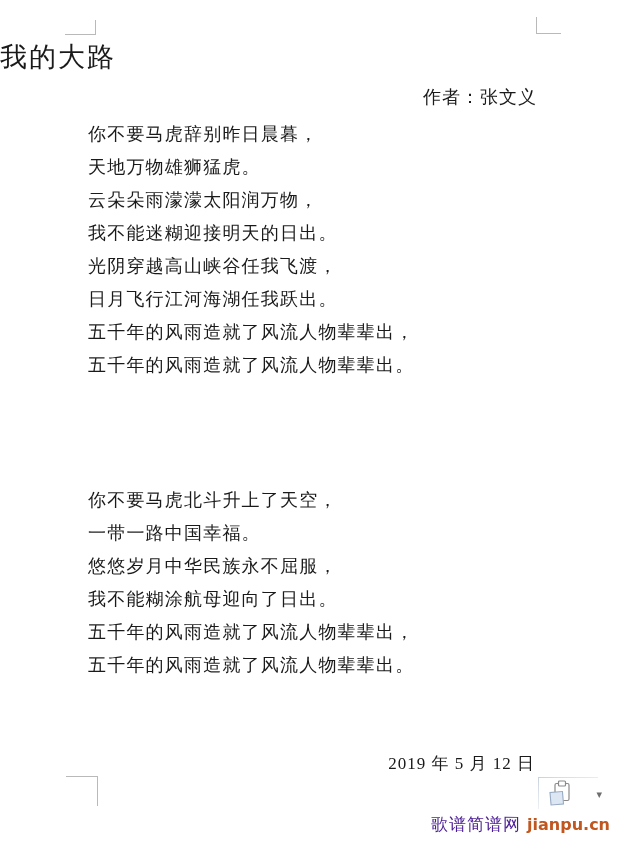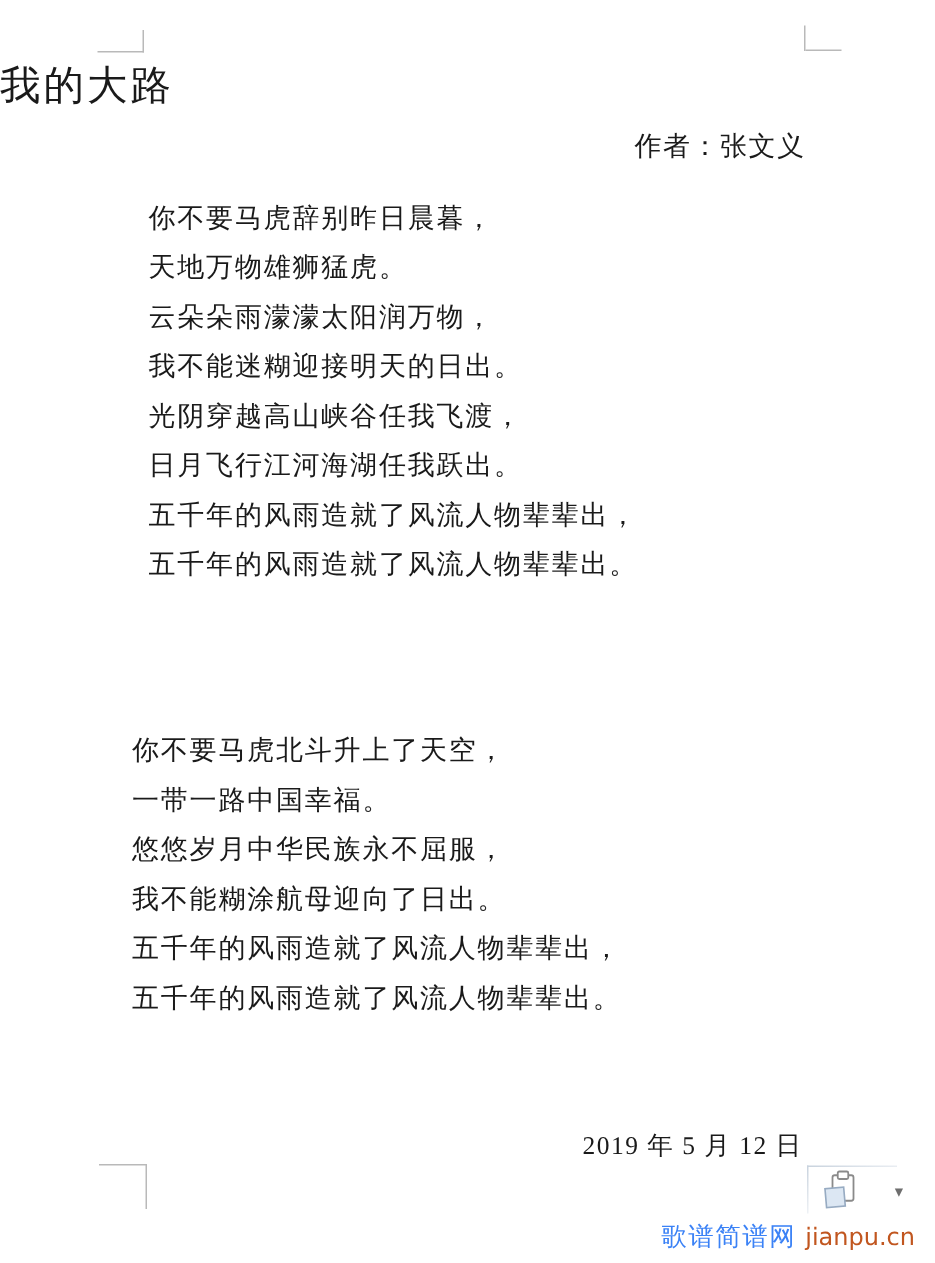--- a/index.html
+++ b/index.html
@@ -29,21 +29,21 @@
   }
   .byline{
     position:absolute;top:85px;right:86px;
     font-size:18px;letter-spacing:1px;margin-left:39px;
   }
   .stanza{
     position:absolute;left:88px;
     font-size:18px;line-height:33px;letter-spacing:1.2px;
     white-space:nowrap;
   }
-  .stanza-1{top:129px;margin-left:11px;}
+  .stanza-1{top:118px;}
   .stanza-2{top:484px;}
   .date-line{
     position:absolute;top:752px;right:88px;
     font-size:17px;letter-spacing:1px;
   }
 
   
   .paste-widget{position:absolute;left:538px;top:777px;width:66px;height:33px;}
   .paste-border-top{position:absolute;left:0;top:0;width:60px;height:1px;
     background:linear-gradient(to right,#c9d3de,#e9edf2);}
@@ -54,23 +54,23 @@
     position:absolute;right:2px;top:12px;
     font-size:11px;color:#6e6e6e;line-height:11px;
     font-family:"DejaVu Sans",sans-serif;
   }
 
   
   .watermark{
     position:absolute;top:813px;right:13px;
     font-size:17px;white-space:nowrap;
   }
-  .wm-name{color:#3b82f6;letter-spacing:1px;}
+  .wm-name{color:#4c1d95;letter-spacing:1px;}
   .wm-domain{
-    color:#c1561f;font-weight:normal;margin-left:6px;
+    color:#c1561f;font-weight:bold;margin-left:6px;
     font-family:"DejaVu Sans","Liberation Sans",sans-serif;
     font-size:16px;
   }
 </style>
 </head>
 <body>
 
 <div class="page">
 
   <div class="mark h m-tl-h"></div>

